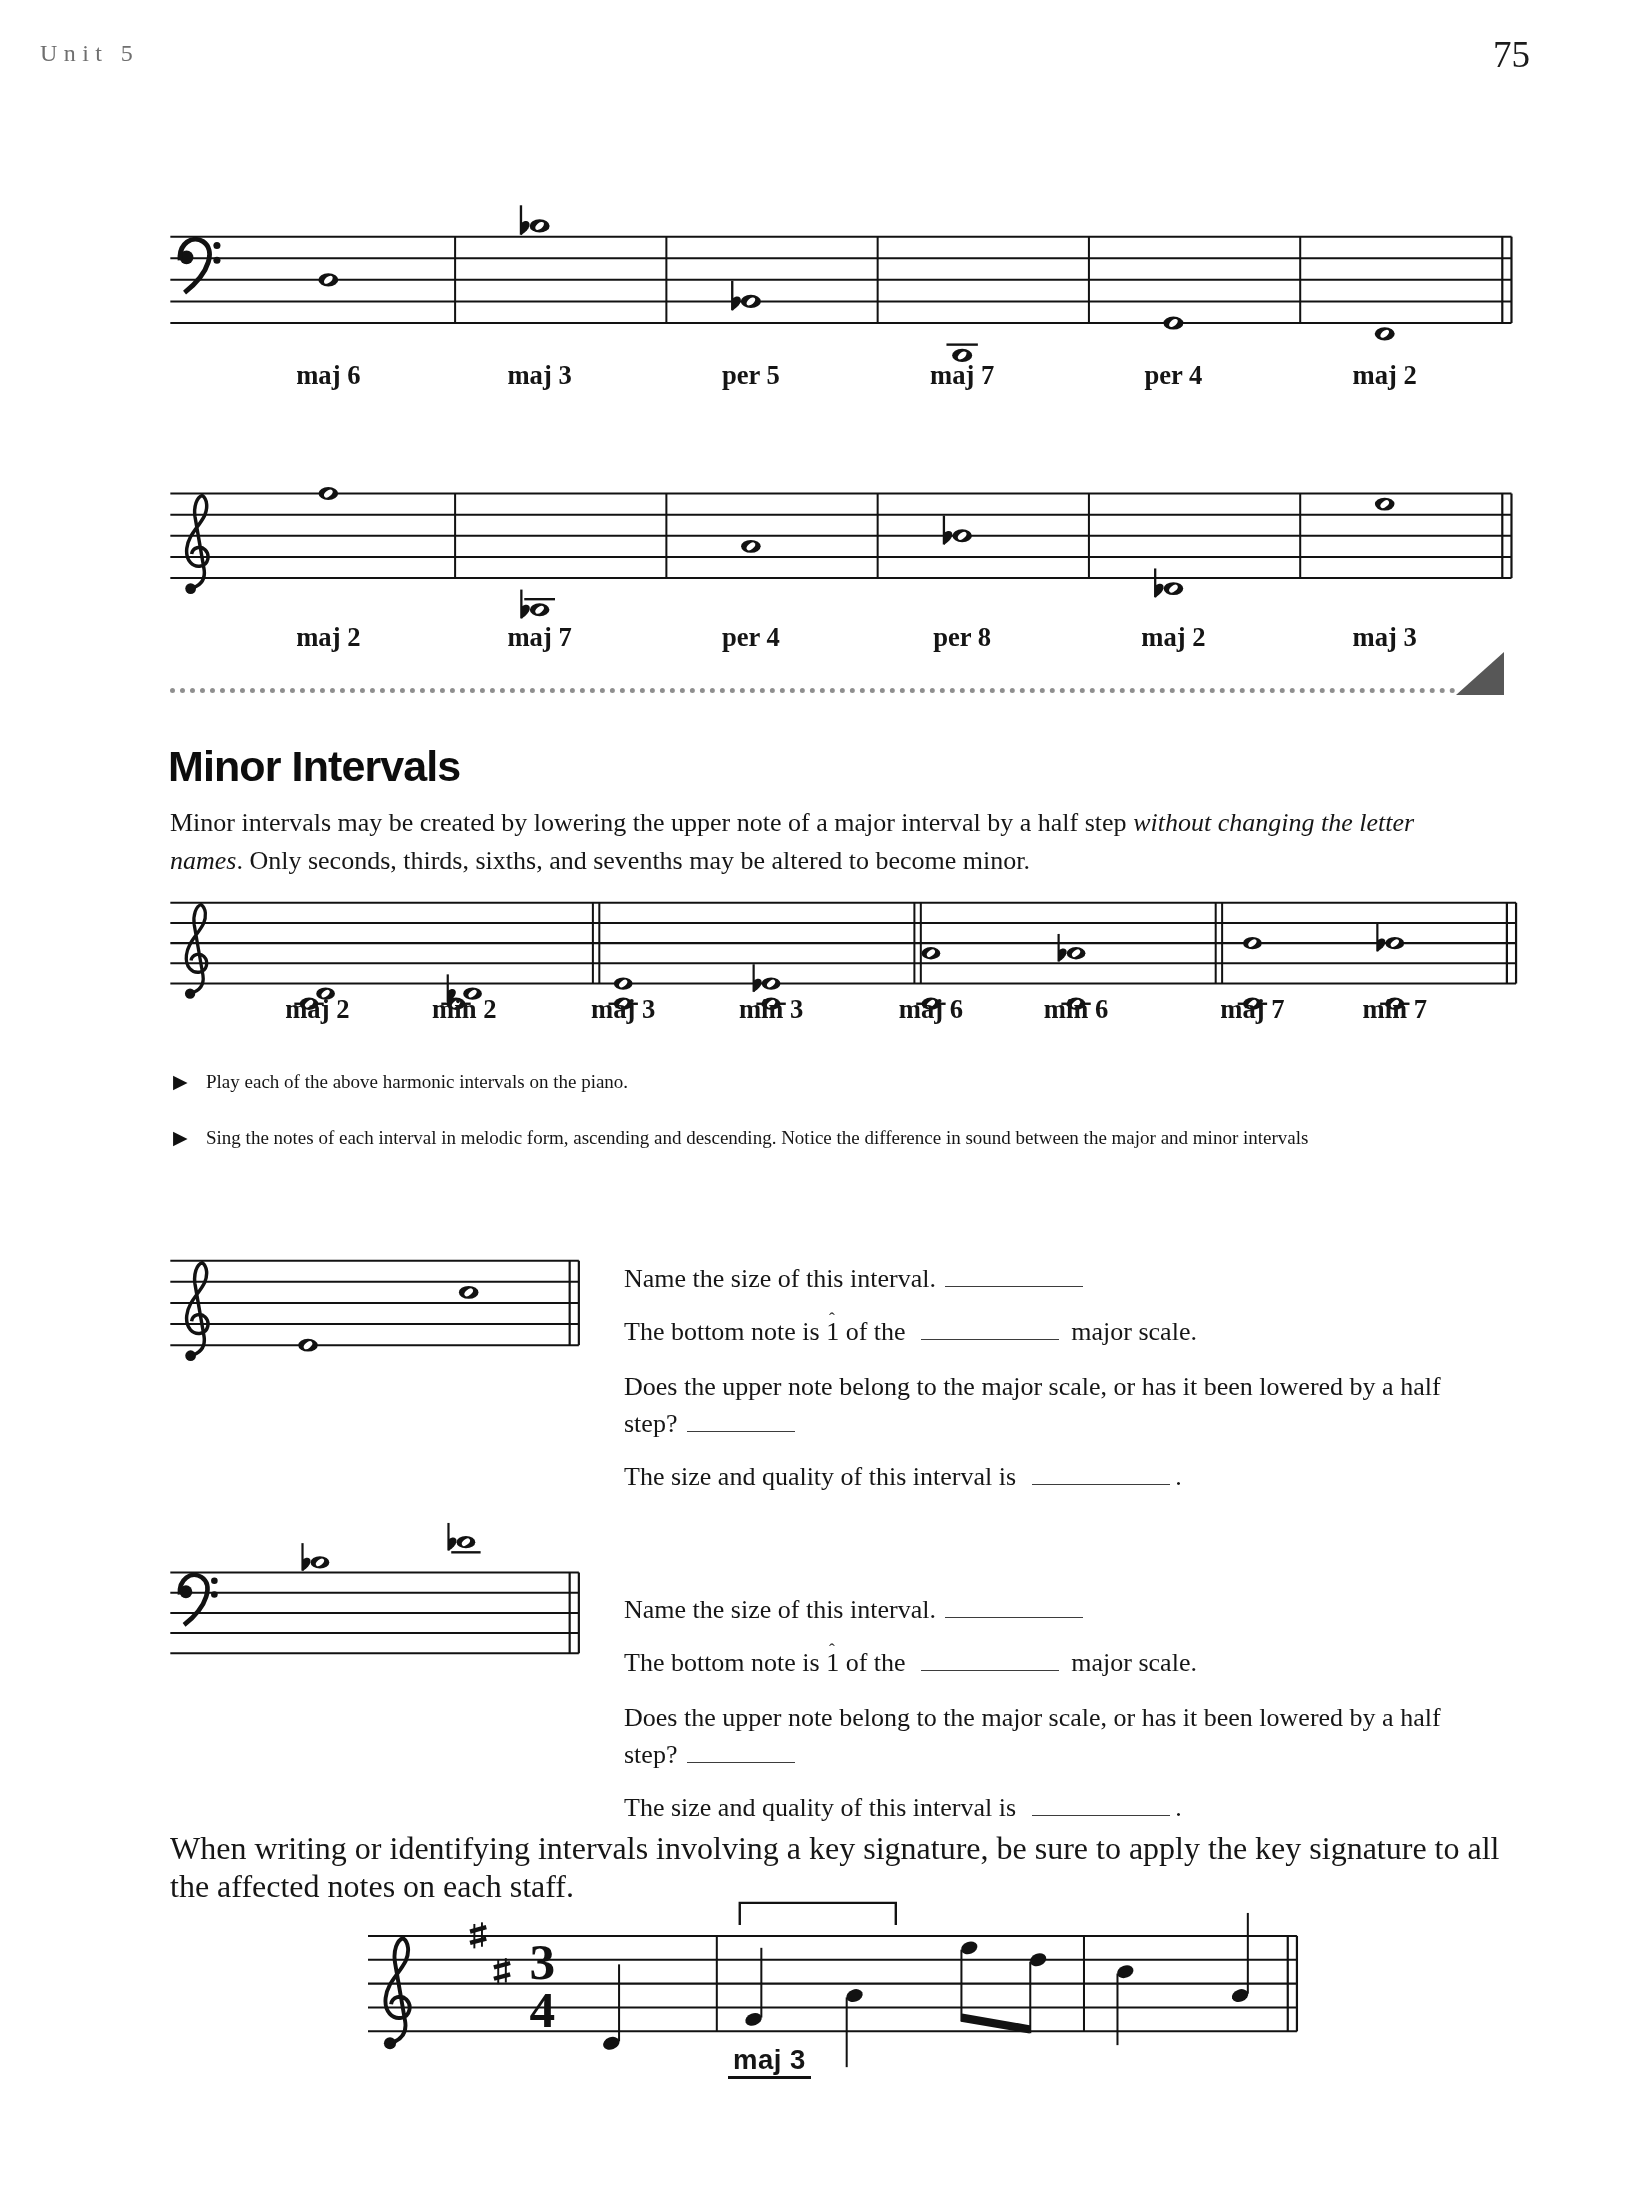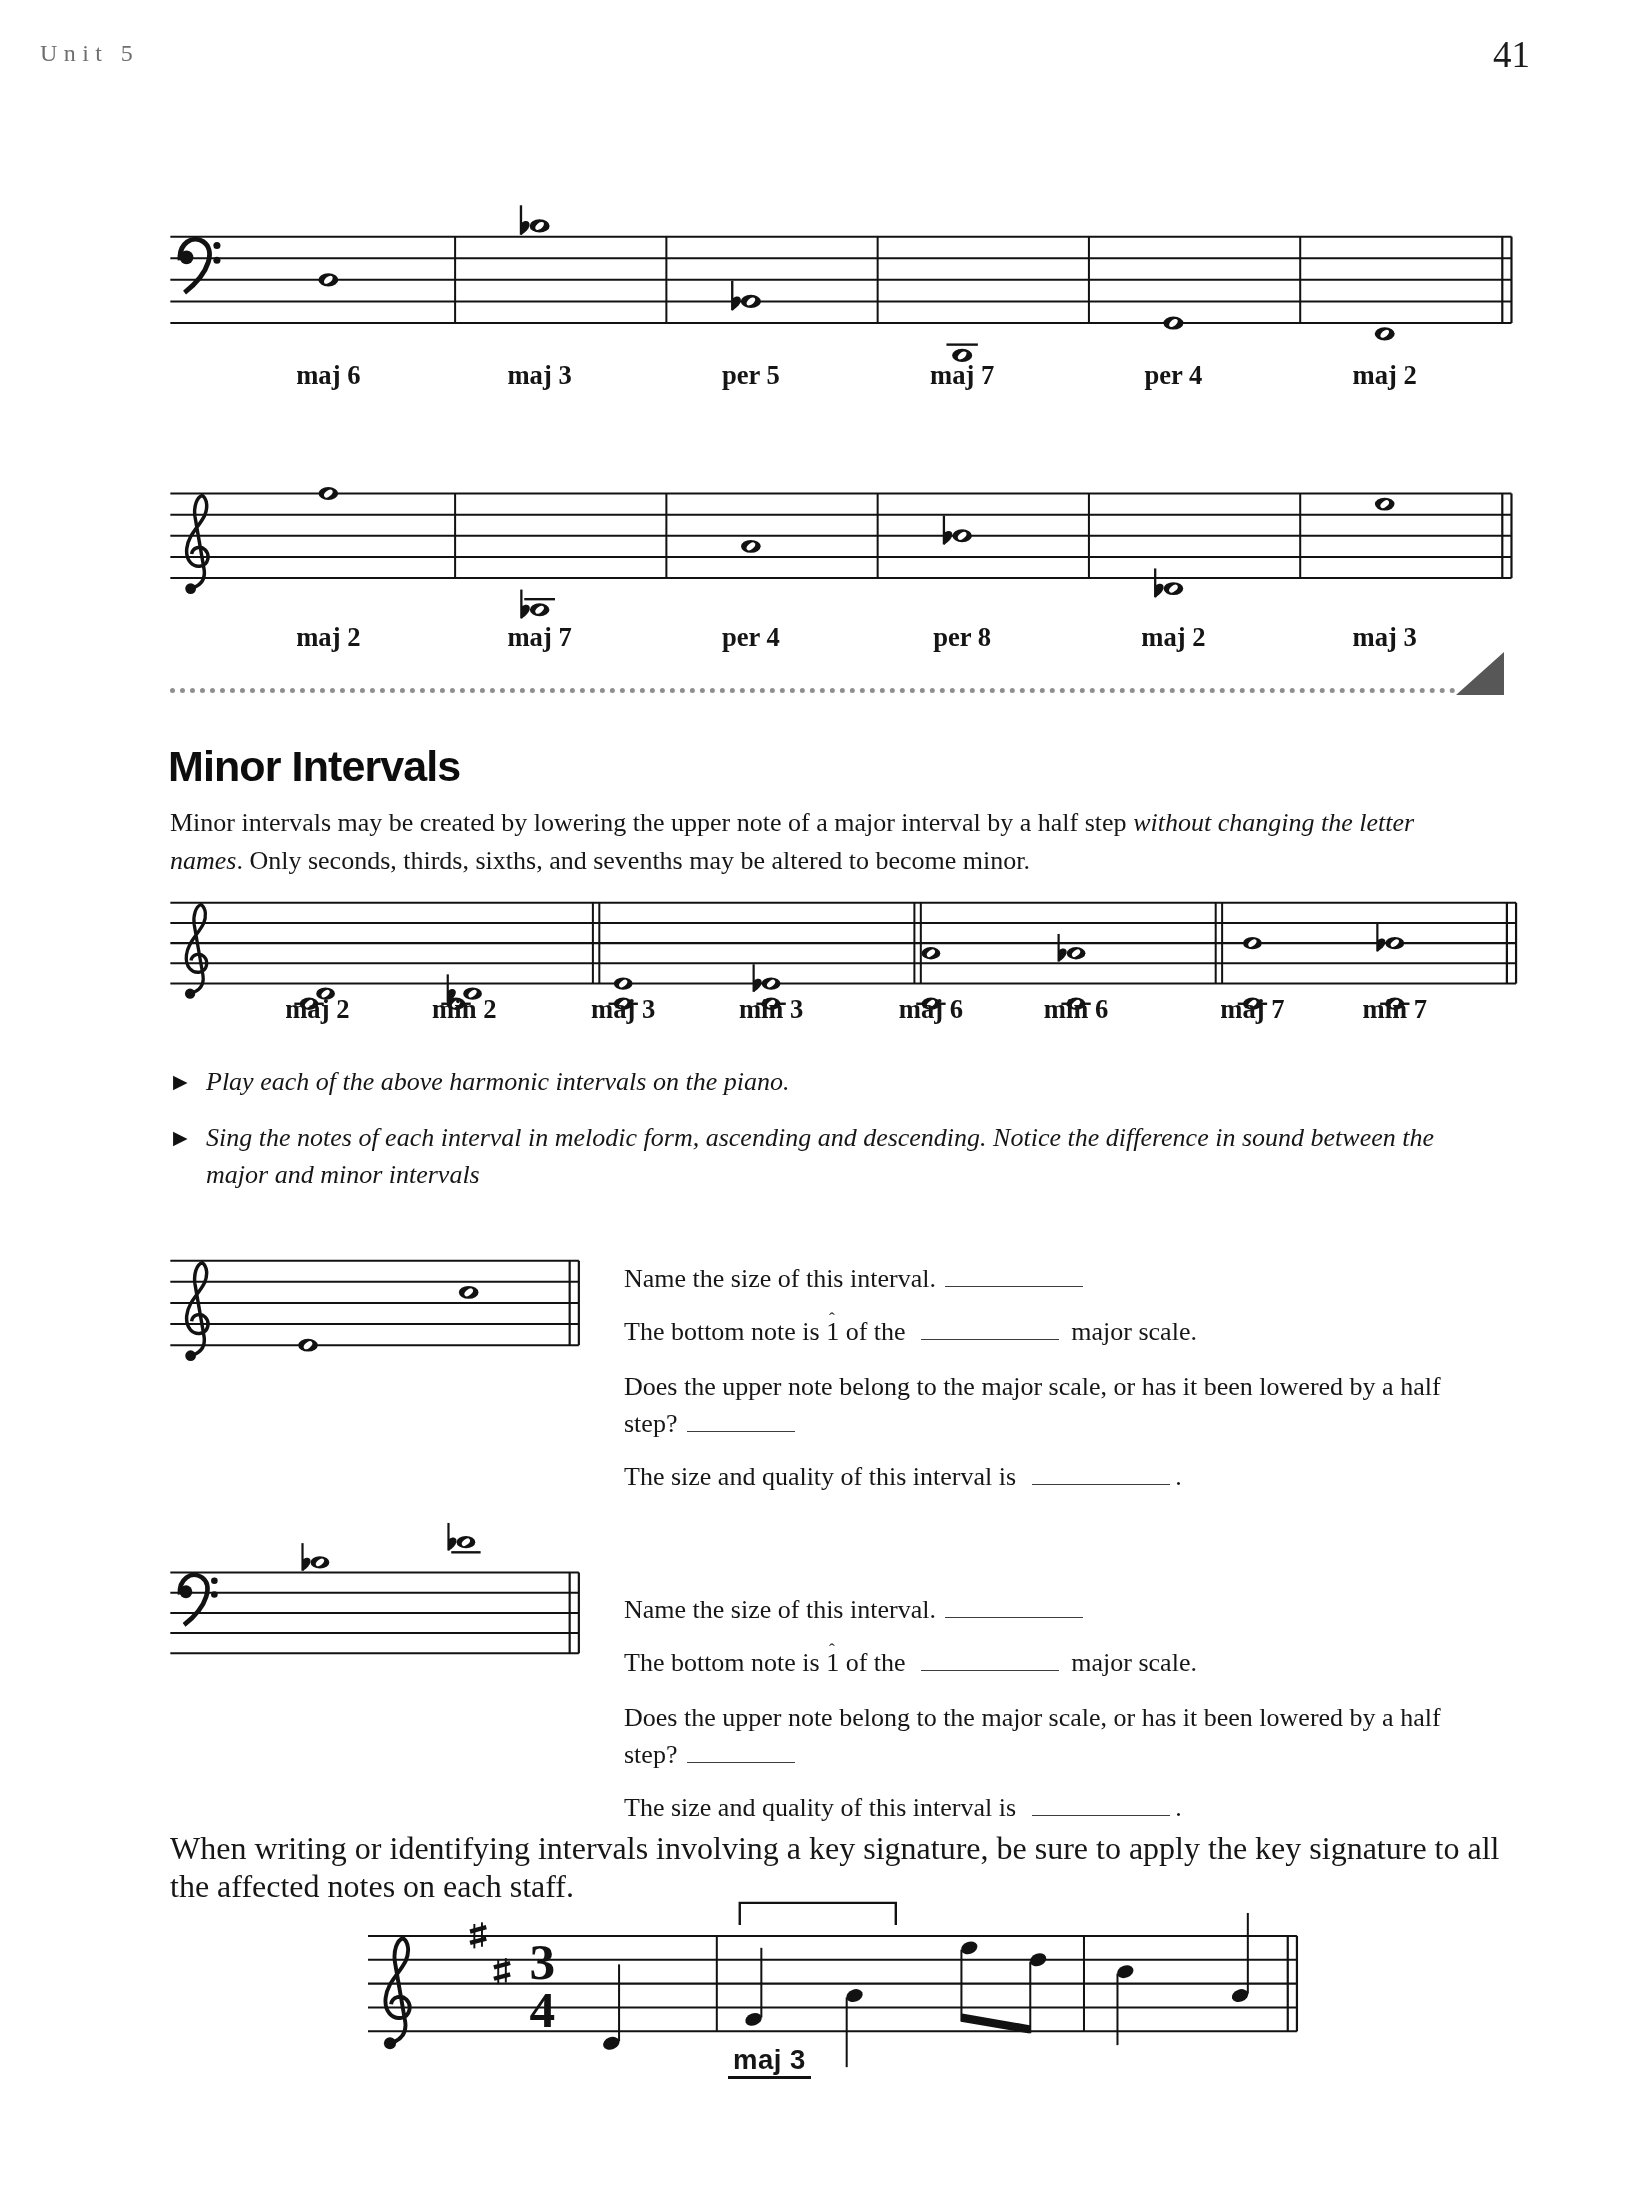--- a/index.html
+++ b/index.html
@@ -27,21 +27,21 @@
   .divider-tri{top:652px;left:1456px;width:0;height:0;
                border-left:48px solid transparent;border-bottom:43px solid #575757;}
   
   .mi-head{top:742px;left:168px;font-family:"Liberation Sans",sans-serif;
            font-weight:bold;font-size:43px;letter-spacing:-0.9px;color:#0d0d0d;}
   .mi-para{top:804px;left:170px;width:1313px;font-size:26px;line-height:38px;}
   .bullet-row{display:flex;}
   .b1{top:1063px;left:173px;width:1304px;}
   .b2{top:1119px;left:173px;width:1286px;}
   .marker{font-family:"DejaVu Sans",sans-serif;font-size:19px;line-height:37px;margin-right:18.4px;color:#111;}
-  .btext{font-size:26px;line-height:37px;font-style:italic;}
+  .btext{font-size:19px;line-height:37px;}
   
   .q{font-size:26px;line-height:37px;width:826px;left:624px;}
   .qa1{top:1260px;} .qa2{top:1313px;} .qa3{top:1368px;} .qa4{top:1458px;}
   .qb1{top:1591px;} .qb2{top:1644px;} .qb3{top:1699px;} .qb4{top:1789px;}
   .blank{display:inline-block;width:138px;height:1em;border-bottom:1.8px solid #3d3d3d;
          vertical-align:baseline;margin-left:9.2px;margin-right:5.5px;}
   .blank.short{width:108px;}
   .deg{position:relative;display:inline-block;}
   .hat{position:absolute;top:-13px;left:2.8px;font-size:17.4px;}
   
@@ -49,21 +49,21 @@
   .maj3-label{top:2044px;left:705px;width:129px;text-align:center;}
   .maj3-label span{font-family:"Liberation Sans",sans-serif;font-weight:bold;font-size:27.5px;
                    border-bottom:3.2px solid #111;padding:0 4.6px 0.9px;letter-spacing:0.5px;}
 </style>
 </head>
 <body>
 
 <div class="page">
 
   <div class="abs unit-head">Unit 5</div>
-  <div class="abs page-num">41</div>
+  <div class="abs page-num">75</div>
 
 
   <svg id="svg-ex-bass" width="1433" height="219" viewBox="0 0 1560 238">
       <line x1="45" y1="43" x2="1505" y2="43" stroke="#121212" stroke-width="2.2"></line>
       <line x1="45" y1="66.5" x2="1505" y2="66.5" stroke="#121212" stroke-width="2.2"></line>
       <line x1="45" y1="90" x2="1505" y2="90" stroke="#121212" stroke-width="2.2"></line>
       <line x1="45" y1="113.5" x2="1505" y2="113.5" stroke="#121212" stroke-width="2.2"></line>
       <line x1="45" y1="137" x2="1505" y2="137" stroke="#121212" stroke-width="2.2"></line>
       <line x1="355" y1="43" x2="355" y2="137" stroke="#121212" stroke-width="2.2"></line>
       <line x1="585" y1="43" x2="585" y2="137" stroke="#121212" stroke-width="2.2"></line>

